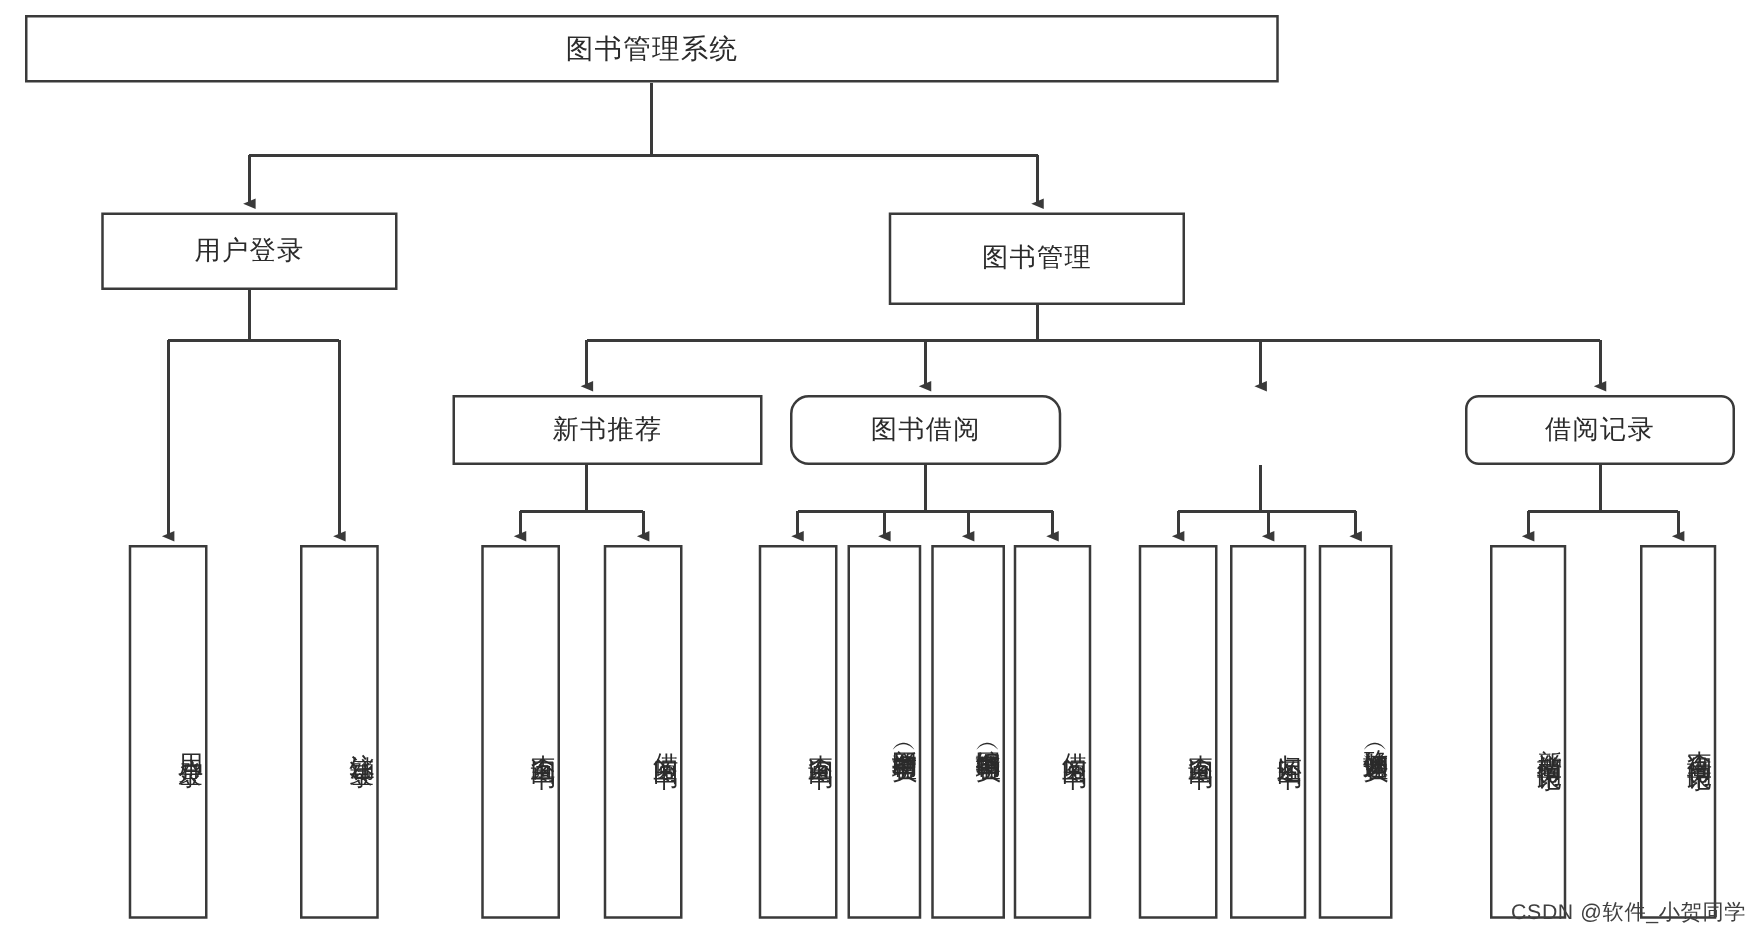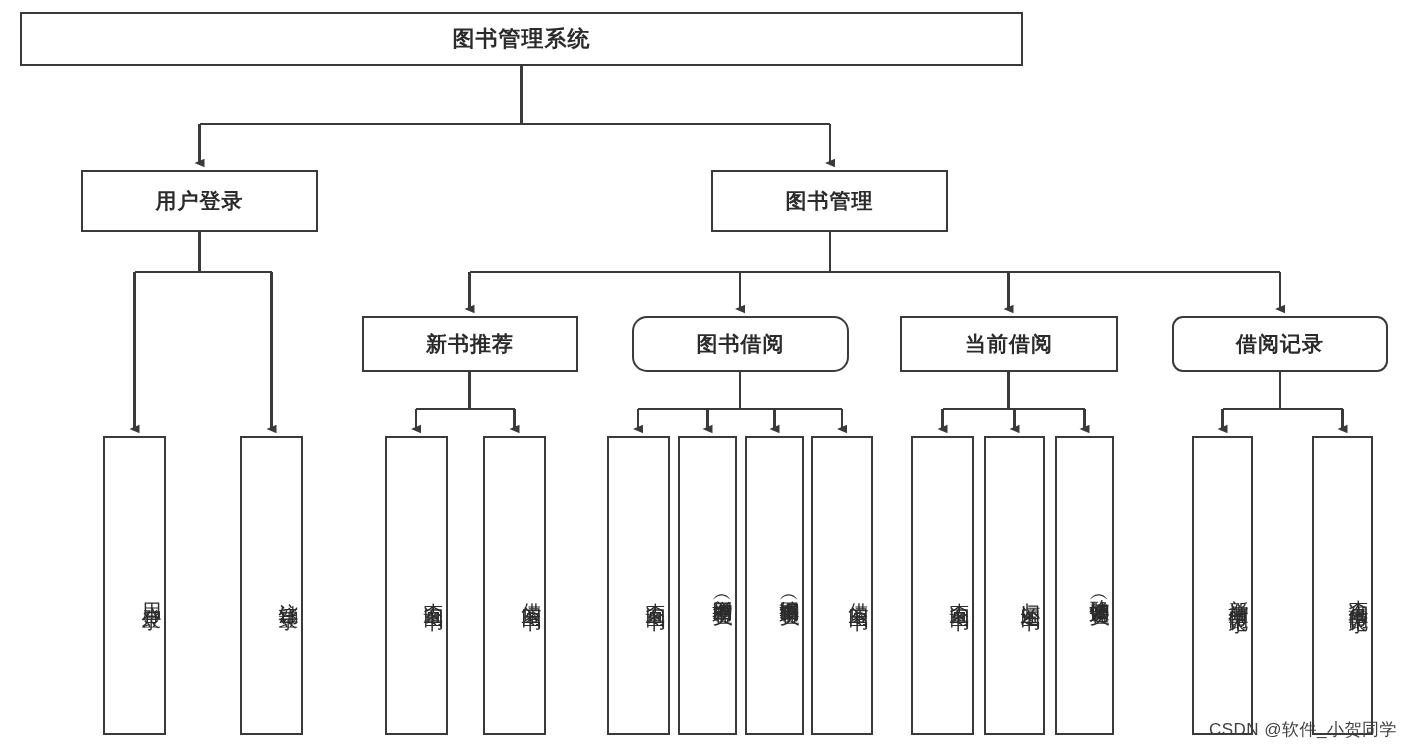--- a/index.html
+++ b/index.html
@@ -35,21 +35,20 @@
     align-items: center;
     justify-content: center;
     color: #2b2b2b;
     z-index: 2;
   }
   .node.horiz {
     font-size: 21px;
     letter-spacing: 1px;
     line-height: 1.2;
     text-align: center;
-    font-weight: bold;
   }
   .node.root {
     font-size: 22px;
   }
   .node.leaf {
     writing-mode: vertical-rl;
     text-orientation: upright;
     font-size: 20px;
     letter-spacing: 3px;
     line-height: 1.25;
@@ -135,33 +134,30 @@
     </g>
   </svg>
 
   <div class="node horiz root" style="left: 20px; top: 12px; width: 1003px; height: 54px;">
     <span>图书管理系统</span>
   </div>
 
   <div class="node horiz" style="left: 81px; top: 170px; width: 237px; height: 62px;">
     <span>用户登录</span>
   </div>
-  <div class="node horiz" style="left: 711px; top: 170px; width: 237px; height: 62px;">
+  <div class="node horiz" style="left: 711px; top: 170px; width: 237px; height: 74px;">
     <span>图书管理</span>
   </div>
 
-  <div class="node horiz" style="left: 362px; top: 316px; width: 216px; height: 56px;">
+  <div class="node horiz" style="left: 362px; top: 316px; width: 248px; height: 56px;">
     <span>新书推荐</span>
   </div>
   <div class="node horiz" style="left: 632px; top: 316px; width: 217px; height: 56px; border-radius: 15px;">
     <span>图书借阅</span>
   </div>
-  <div class="node horiz" style="left: 900px; top: 316px; width: 218px; height: 56px;">
-    <span>当前借阅</span>
-  </div>
   <div class="node horiz" style="left: 1172px; top: 316px; width: 216px; height: 56px; border-radius: 11px;">
     <span>借阅记录</span>
   </div>
 
   <div class="node leaf" style="left: 103px; top: 436px; width: 63px; height: 299px;">
     <span class="leaf-text">用户登录</span>
   </div>
   <div class="node leaf" style="left: 240px; top: 436px; width: 63px; height: 299px;">
     <span class="leaf-text">注销登录</span>
   </div>

